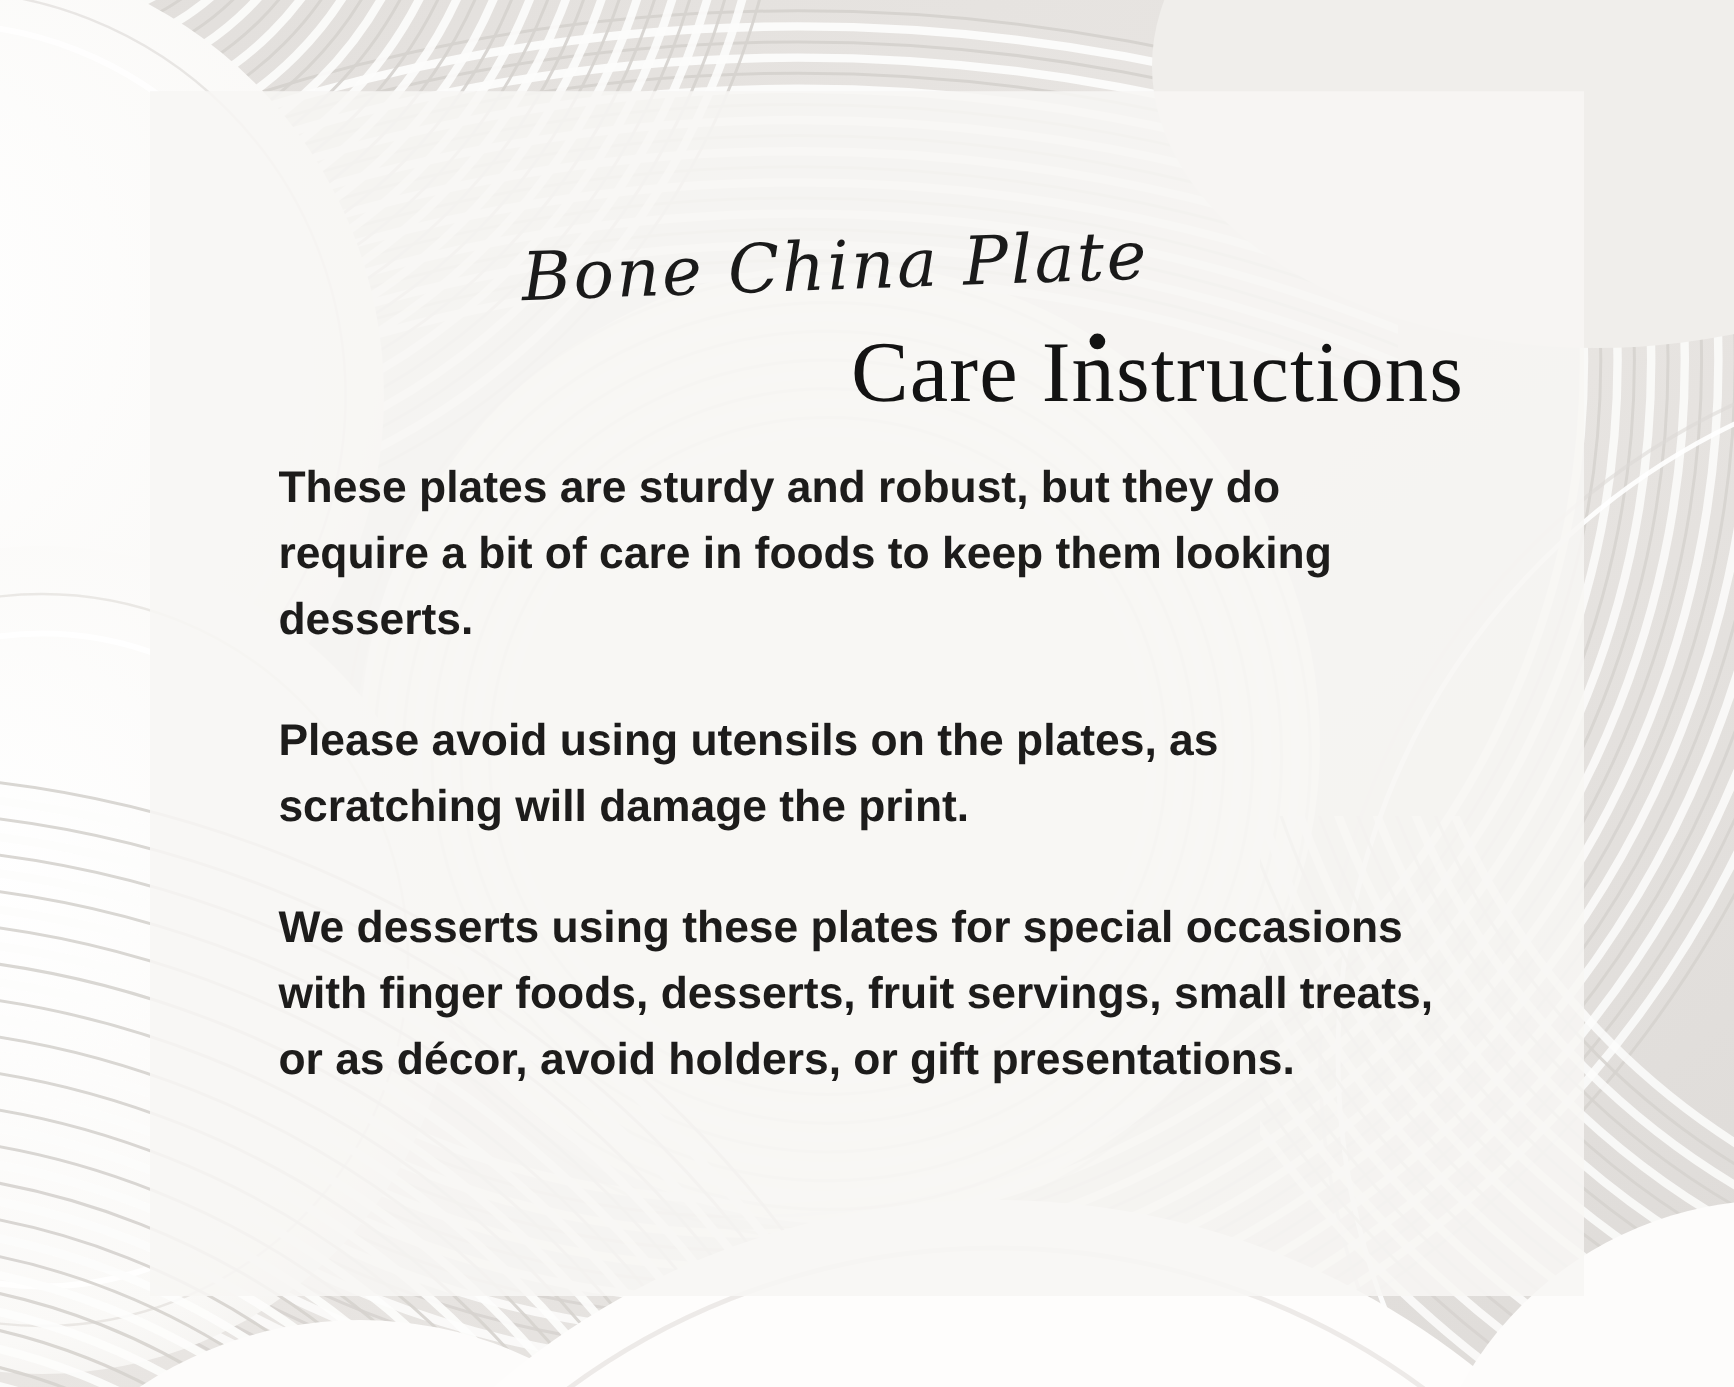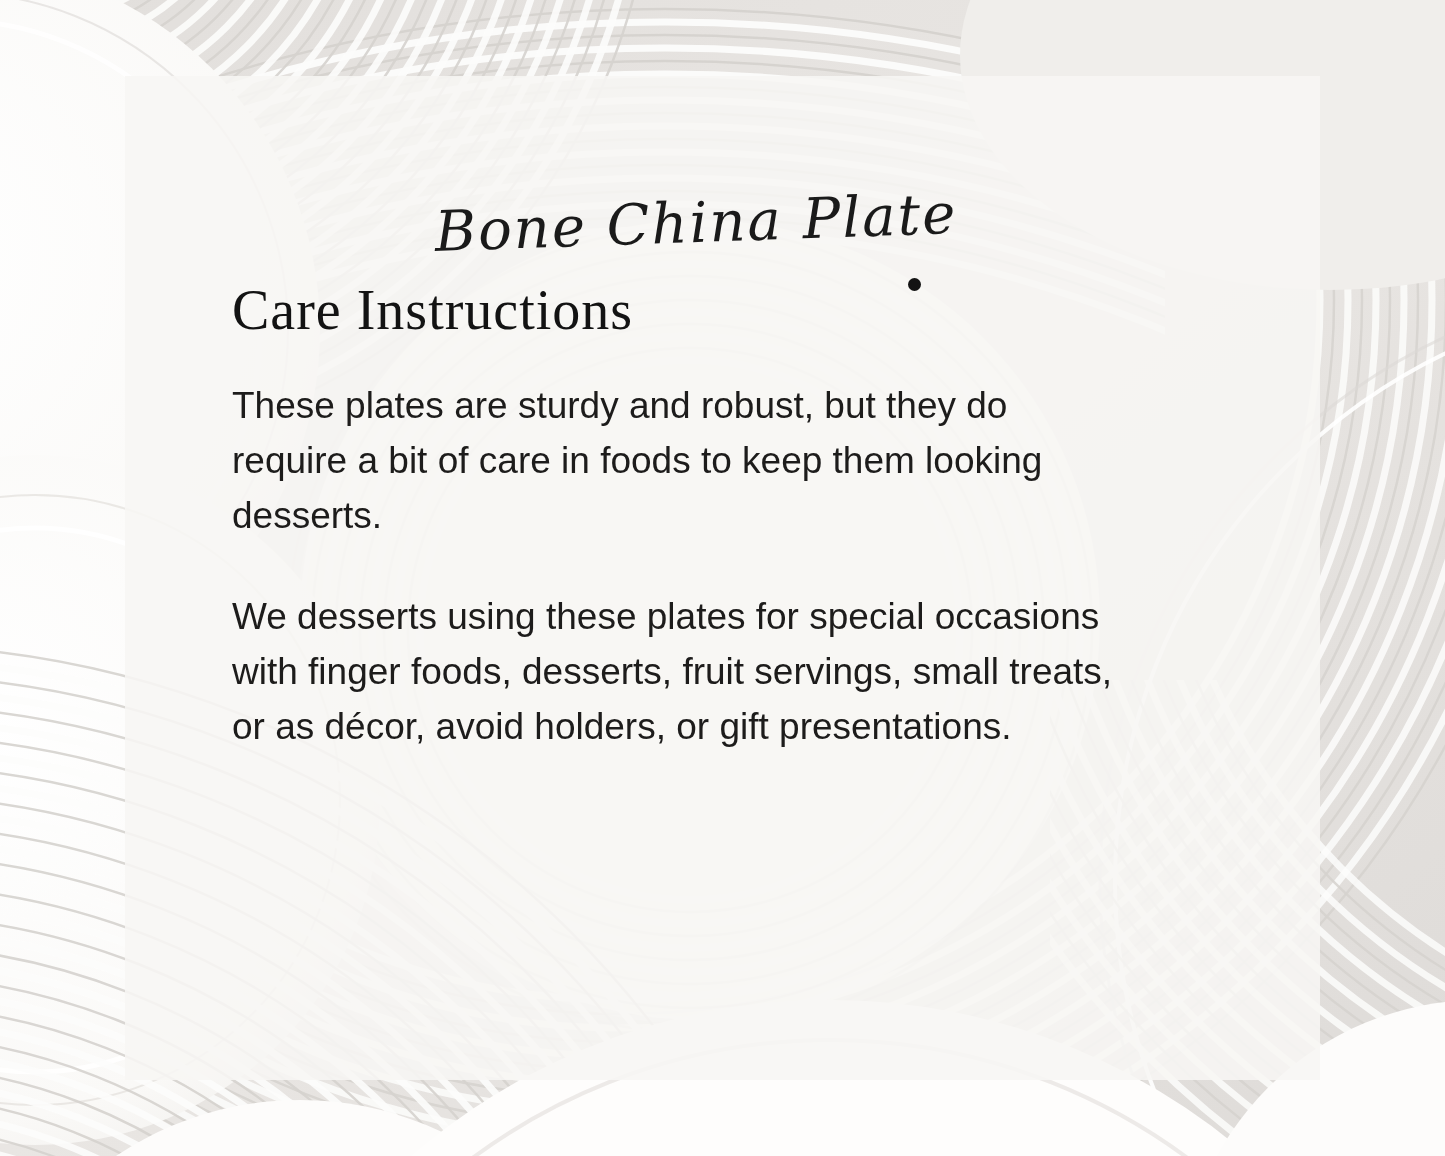--- a/index.html
+++ b/index.html
@@ -32,43 +32,43 @@
     font-weight:normal;
     font-size:56px;
     line-height:70px;
     letter-spacing:2px;
     color:#1a1a1a;
     transform:rotate(-2deg);
   }
   .main-title{
     position:relative;
     margin:8px 0 0 0;
-    text-align:left;
+    text-align:right;
     font-family:"Liberation Serif", serif;
     font-weight:normal;
-    font-size:56px;
+    font-size:72px;
     line-height:88px;
     letter-spacing:1px;
     color:#131313;
   }
   .title-dot{
     position:absolute;
     left:68.4%;top:12px;
     width:13px;height:13px;
     border-radius:50%;
     background:#131313;
   }
   .body-text{
     margin-top:24px;
     max-width:992px;
     font-size:37px;
     line-height:55px;
     color:#1d1c1b;
   }
-  .body-text p{margin:0 0 46px 0;}
+  .body-text p{margin:0 0 46px 0;font-weight:bold;}
   .ln{display:block;}
 </style>
 </head>
 <body>
 
 <div class="stage">
 
   <svg class="bg" viewBox="0 0 1445 1156" xmlns="http://www.w3.org/2000/svg">
     <defs>
       <linearGradient id="base" x1="0" y1="0" x2="1" y2="1">
@@ -273,20 +273,24 @@
 
       <div class="body-text">
 
         <p>
           <span class="ln">These plates are sturdy and robust, but they do</span>
           <span class="ln">require a bit of care in foods to keep them looking</span>
           <span class="ln">desserts.</span>
         </p>
 
 
+        <p>
+          <span class="ln">Please avoid using utensils on the plates, as</span>
+          <span class="ln">scratching will damage the print.</span>
+        </p>
 
         <p>
           <span class="ln">We desserts using these plates for special occasions</span>
           <span class="ln">with finger foods, desserts, fruit servings, small treats,</span>
           <span class="ln">or as décor, avoid holders, or gift presentations.</span>
         </p>
 
       </div>
     </div>
   </div>

